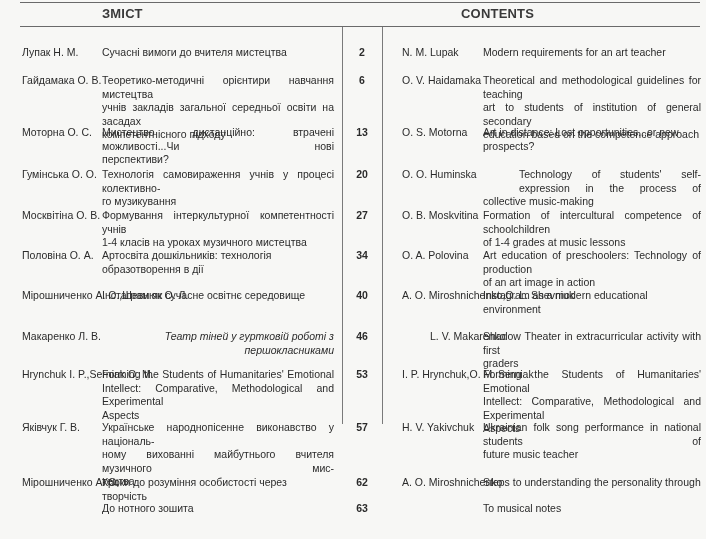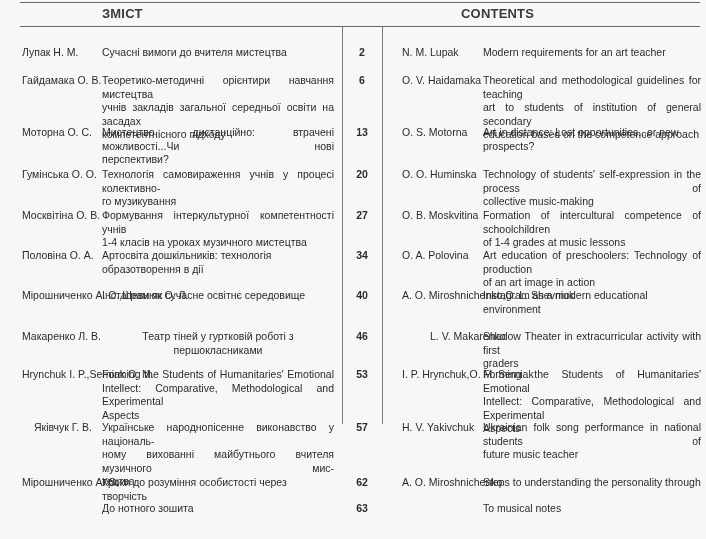--- a/index.html
+++ b/index.html
@@ -82,21 +82,21 @@
       </div>
       <div class="row" style="top: 168px;">
         <div class="a-uk"><span style="text-align: left;">Гумінська О. О.</span></div>
         <div class="t-uk">
           <span style="text-align-last: justify;">Технологія самовираження учнів у процесі колективно-</span>
           <span style="text-align: left;">го музикування</span>
         </div>
         <div class="pg">20</div>
         <div class="a-en"><span style="text-align: left;">O. O. Huminska</span></div>
         <div class="t-en">
-          <span style="text-align-last: justify;">Technology of students' self-expression in the process of</span>
+          <span style="text-align-last: justify; margin-left: 36px;">Technology of students' self-expression in the process of</span>
           <span style="text-align: left;">collective music-making</span>
         </div>
       </div>
       <div class="row" style="top: 209px;">
         <div class="a-uk"><span style="text-align: left;">Москвітіна О. В.</span></div>
         <div class="t-uk">
           <span style="text-align-last: justify;">Формування інтеркультурної компетентності учнів</span>
           <span style="text-align: left;">1-4 класів на уроках музичного мистецтва</span>
         </div>
         <div class="pg">27</div>
@@ -125,21 +125,21 @@
         </div>
         <div class="pg">40</div>
         <div class="a-en"><span style="text-align-last: justify;">A. O. Miroshnichenko,</span><span style="text-align: left;">O. L. Shevniuk</span></div>
         <div class="t-en">
           <span style="text-align: left;">Instagram as a modern educational environment</span>
         </div>
       </div>
       <div class="row" style="top: 330px;">
         <div class="a-uk"><span style="text-align: left;">Макаренко Л. В.</span></div>
         <div class="t-uk">
-          <span style="text-align: center;">Театр тіней у гуртковій роботі з першокласниками</span>
+          <span style="text-align: right; font-style: italic;">Театр тіней у гуртковій роботі з першокласниками</span>
         </div>
         <div class="pg">46</div>
         <div class="a-en"><span style="text-align: left; padding-left: 28px;">L. V. Makarenko</span></div>
         <div class="t-en">
           <span style="text-align-last: justify;">Shadow Theater in extracurricular activity with first</span>
           <span style="text-align: left;">graders</span>
         </div>
       </div>
       <div class="row" style="top: 368px;">
         <div class="a-uk"><span style="text-align-last: justify;">Hrynchuk I. P.,</span><span style="text-align: left;">Serniak O. M.</span></div>
@@ -150,21 +150,21 @@
         </div>
         <div class="pg">53</div>
         <div class="a-en"><span style="text-align-last: justify;">I. P. Hrynchuk,</span><span style="text-align: left;">O. M. Serniak</span></div>
         <div class="t-en">
           <span style="text-align-last: justify;">Forming the Students of Humanitaries' Emotional</span>
           <span style="text-align-last: justify;">Intellect: Comparative, Methodological and Experimental</span>
           <span style="text-align: left;">Aspects</span>
         </div>
       </div>
       <div class="row" style="top: 421px;">
-        <div class="a-uk"><span style="text-align: center; margin-left: 12px;">Яківчук Г. В.</span></div>
+        <div class="a-uk"><span style="text-align: center;">Яківчук Г. В.</span></div>
         <div class="t-uk">
           <span style="text-align-last: justify;">Українське народнопісенне виконавство у національ-</span>
           <span style="text-align-last: justify;">ному вихованні майбутнього вчителя музичного мис-</span>
           <span style="text-align: left;">тецтва</span>
         </div>
         <div class="pg">57</div>
         <div class="a-en"><span style="text-align: left;">H. V. Yakivchuk</span></div>
         <div class="t-en">
           <span style="text-align-last: justify;">Ukrainian folk song performance in national students of</span>
           <span style="text-align: left;">future music teacher</span>

